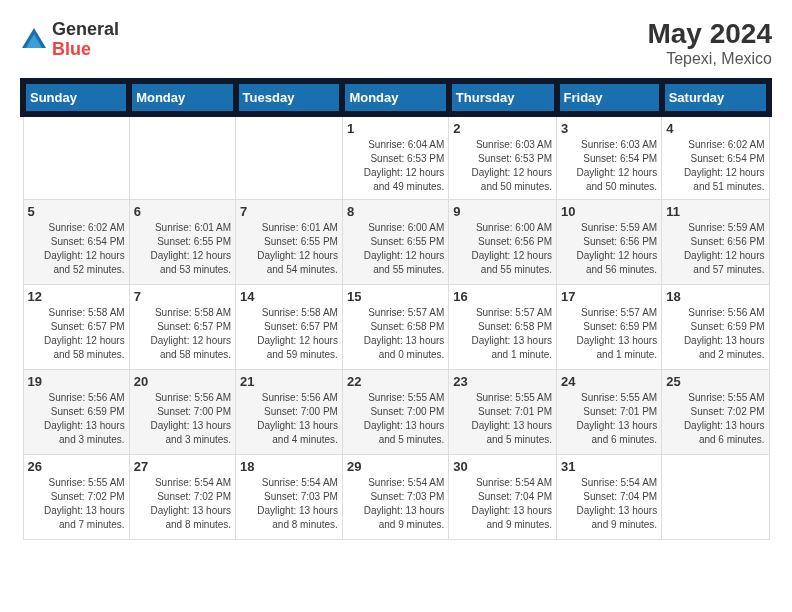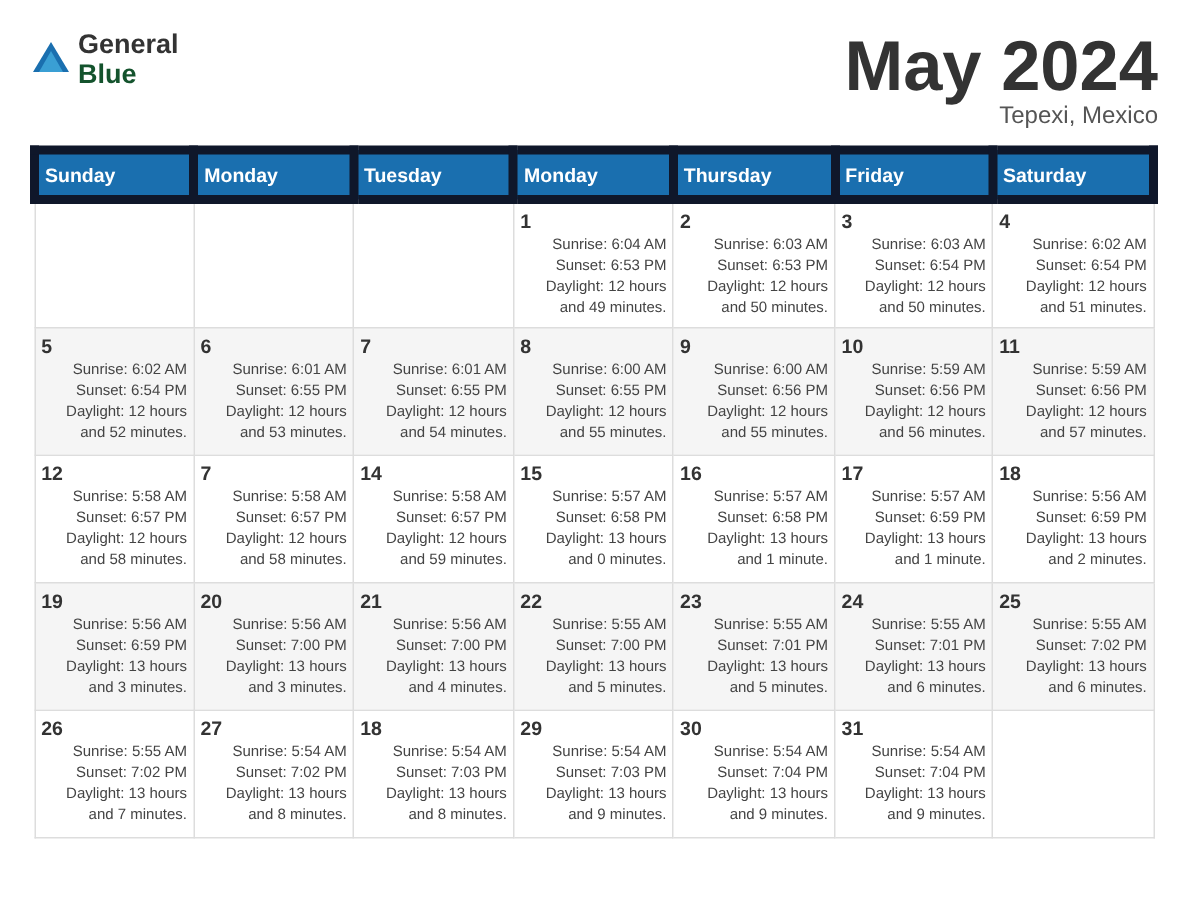--- a/index.html
+++ b/index.html
@@ -26,32 +26,32 @@
       line-height: 1.1;
     }
     .logo-general {
       font-size: 18px;
       font-weight: bold;
       color: #333;
     }
     .logo-blue {
       font-size: 18px;
       font-weight: bold;
-      color: #14532d;
+      color: #ef4444;
     }
     .logo-icon {
       width: 28px;
       height: 28px;
       margin-right: 4px;
     }
     .title-block {
       text-align: right;
     }
     .month-year {
-      font-size: 47px;
+      font-size: 28px;
       font-weight: bold;
       color: #333;
       line-height: 1;
     }
     .location {
       font-size: 16px;
       color: #555;
       margin-top: 2px;
     }
     .calendar {

